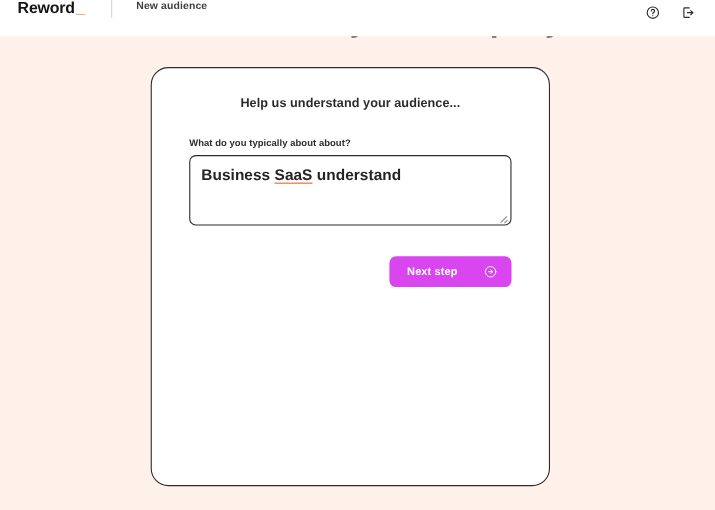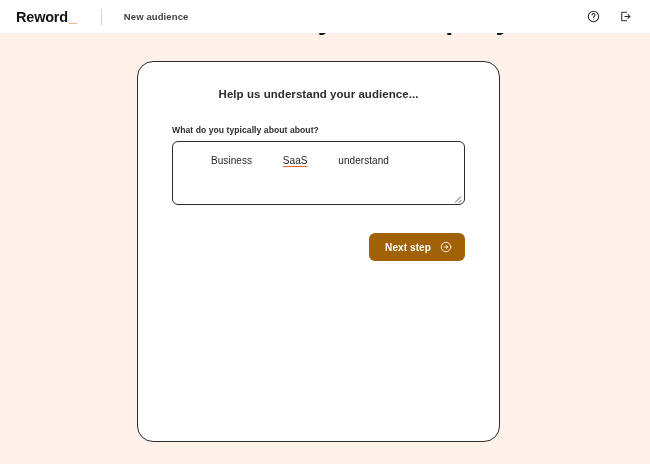--- a/index.html
+++ b/index.html
@@ -15,21 +15,20 @@
     background: #fdf1ea;
     color: #1b1b1b;
     -webkit-font-smoothing: antialiased;
   }
 
   
   .appbar {
     height: 33px;
     background: #ffffff;
     display: flex;
-    align-items: center;
     padding: 0 14px 0 16px;
     position: relative;
     z-index: 5;
   }
 
   .brand {
     display: flex;
     align-items: baseline;
     font-size: 14.5px;
     font-weight: 700;
@@ -157,28 +156,27 @@
     border-radius: 6px;
     background: #fff;
     padding: 8px 10px;
     cursor: text;
     overflow: hidden;
   }
   .textarea-box.focused {
     border: 1.6px solid #f0832f;
   }
   .textarea-text {
-    font-size: 10px;
-    font-weight: 400;
+    font-size: 14px;
+    font-weight: 700;
     color: #242424;
     line-height: 1.35;
     letter-spacing: 0.05px;
     white-space: pre-wrap;
     display: inline;
-    margin-left: 28px;
   }
   .misspelled {
     text-decoration: underline;
     text-decoration-color: #e8622a;
     text-decoration-style: solid;
     text-decoration-thickness: 1px;
     text-underline-offset: 1.5px;
   }
   .caret {
     display: inline-block;
@@ -214,22 +212,22 @@
   
   .card-actions {
     display: flex;
     justify-content: flex-end;
     margin-top: 28px;
   }
 
   .next-btn {
     display: inline-flex;
     align-items: center;
-    gap: 9px;
-    background: #a16207;
+    gap: 24px;
+    background: #d946ef;
     color: #ffffff;
     border: none;
     border-radius: 6px;
     padding: 8px 13px 8px 16px;
     font-family: "Liberation Sans", sans-serif;
     font-size: 10px;
     font-weight: 700;
     letter-spacing: 0.1px;
     cursor: pointer;
   }

